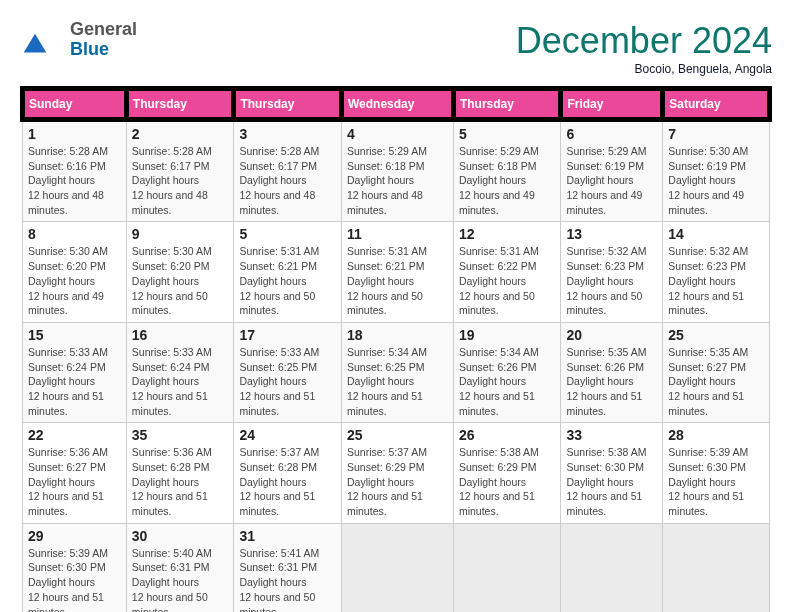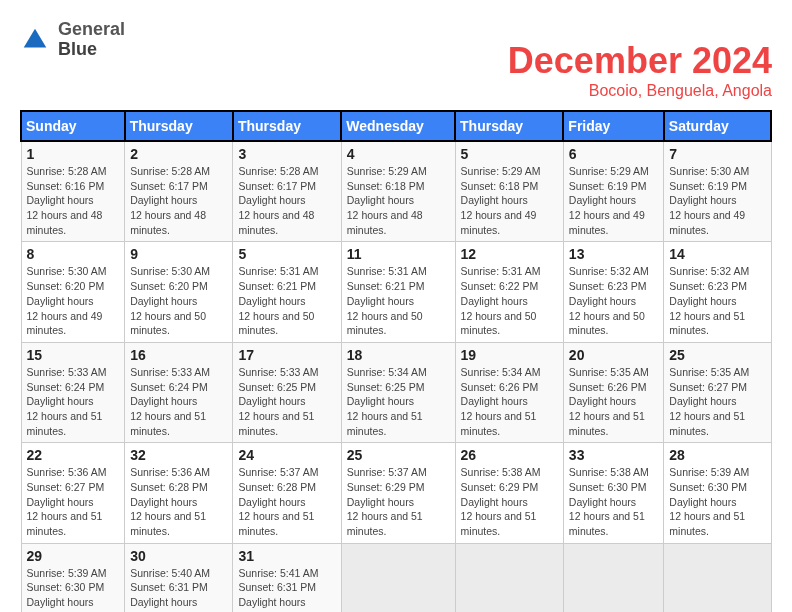--- a/index.html
+++ b/index.html
@@ -11,60 +11,59 @@
       padding: 20px;
     }
     .header {
       display: flex;
       justify-content: space-between;
       align-items: flex-start;
       margin-bottom: 10px;
     }
     .logo {
       display: flex;
-      align-items: center;
-      gap: 8px;
+      align-items: flex-end;
+      gap: 20px;
     }
     .logo-text {
       font-size: 18px;
       font-weight: bold;
       line-height: 1.1;
     }
     .logo-text .general { color: #555; }
-    .logo-text .blue { color: #404040; }
+    .logo-text .blue { color: #0369a1; }
     .logo-icon {
       width: 30px;
       height: 30px;
     }
     .title-block {
       text-align: right;
     }
     .month-title {
       font-size: 36px;
-      font-weight: bold;
-      color: #ef4444;
-      margin-top: 20px;
+      font-weight: normal;
+      color: #0f766e;
     }
     .location {
-      font-size: 16px;
-      color: #ef4444;
+      font-size: 12px;
+      color: #0f172a;
     }
     table {
       width: 100%;
       border-collapse: collapse;
       font-size: 11px;
     }
     thead tr th {
-      background-color: #3b82f6;
+      background-color: #ec4899;
       color: #fff;
       padding: 6px 4px;
       text-align: left;
-      font-size: 14px;
+      font-size: 12px;
       font-weight: bold;
-      border: 2px solid #000000;
+      border: 5px solid #000000;
     }
     tbody tr td {
       border: 1px solid #ccc;
       padding: 4px 5px;
       vertical-align: top;
       min-height: 70px;
       height: 80px;
       background: #fff;
     }
     tbody tr:nth-child(odd) td {
@@ -144,21 +143,21 @@
         <td><span class="day-num">15</span><span class="day-info">Sunrise: 5:33 AM<br>Sunset: 6:24 PM<br>Daylight hours<br>12 hours and 51 minutes.</span></td>
         <td><span class="day-num">16</span><span class="day-info">Sunrise: 5:33 AM<br>Sunset: 6:24 PM<br>Daylight hours<br>12 hours and 51 minutes.</span></td>
         <td><span class="day-num">17</span><span class="day-info">Sunrise: 5:33 AM<br>Sunset: 6:25 PM<br>Daylight hours<br>12 hours and 51 minutes.</span></td>
         <td><span class="day-num">18</span><span class="day-info">Sunrise: 5:34 AM<br>Sunset: 6:25 PM<br>Daylight hours<br>12 hours and 51 minutes.</span></td>
         <td><span class="day-num">19</span><span class="day-info">Sunrise: 5:34 AM<br>Sunset: 6:26 PM<br>Daylight hours<br>12 hours and 51 minutes.</span></td>
         <td><span class="day-num">20</span><span class="day-info">Sunrise: 5:35 AM<br>Sunset: 6:26 PM<br>Daylight hours<br>12 hours and 51 minutes.</span></td>
         <td><span class="day-num">25</span><span class="day-info">Sunrise: 5:35 AM<br>Sunset: 6:27 PM<br>Daylight hours<br>12 hours and 51 minutes.</span></td>
       </tr>
       <tr>
         <td><span class="day-num">22</span><span class="day-info">Sunrise: 5:36 AM<br>Sunset: 6:27 PM<br>Daylight hours<br>12 hours and 51 minutes.</span></td>
-        <td><span class="day-num">32</span><span class="day-info">Sunrise: 5:36 AM<br>Sunset: 6:28 PM<br>Daylight hours<br>12 hours and 51 minutes.</span></td>
+        <td><span class="day-num">35</span><span class="day-info">Sunrise: 5:36 AM<br>Sunset: 6:28 PM<br>Daylight hours<br>12 hours and 51 minutes.</span></td>
         <td><span class="day-num">24</span><span class="day-info">Sunrise: 5:37 AM<br>Sunset: 6:28 PM<br>Daylight hours<br>12 hours and 51 minutes.</span></td>
         <td><span class="day-num">25</span><span class="day-info">Sunrise: 5:37 AM<br>Sunset: 6:29 PM<br>Daylight hours<br>12 hours and 51 minutes.</span></td>
         <td><span class="day-num">26</span><span class="day-info">Sunrise: 5:38 AM<br>Sunset: 6:29 PM<br>Daylight hours<br>12 hours and 51 minutes.</span></td>
         <td><span class="day-num">33</span><span class="day-info">Sunrise: 5:38 AM<br>Sunset: 6:30 PM<br>Daylight hours<br>12 hours and 51 minutes.</span></td>
         <td><span class="day-num">28</span><span class="day-info">Sunrise: 5:39 AM<br>Sunset: 6:30 PM<br>Daylight hours<br>12 hours and 51 minutes.</span></td>
       </tr>
       <tr>
         <td><span class="day-num">29</span><span class="day-info">Sunrise: 5:39 AM<br>Sunset: 6:30 PM<br>Daylight hours<br>12 hours and 51 minutes.</span></td>
         <td><span class="day-num">30</span><span class="day-info">Sunrise: 5:40 AM<br>Sunset: 6:31 PM<br>Daylight hours<br>12 hours and 50 minutes.</span></td>
         <td><span class="day-num">31</span><span class="day-info">Sunrise: 5:41 AM<br>Sunset: 6:31 PM<br>Daylight hours<br>12 hours and 50 minutes.</span></td>

